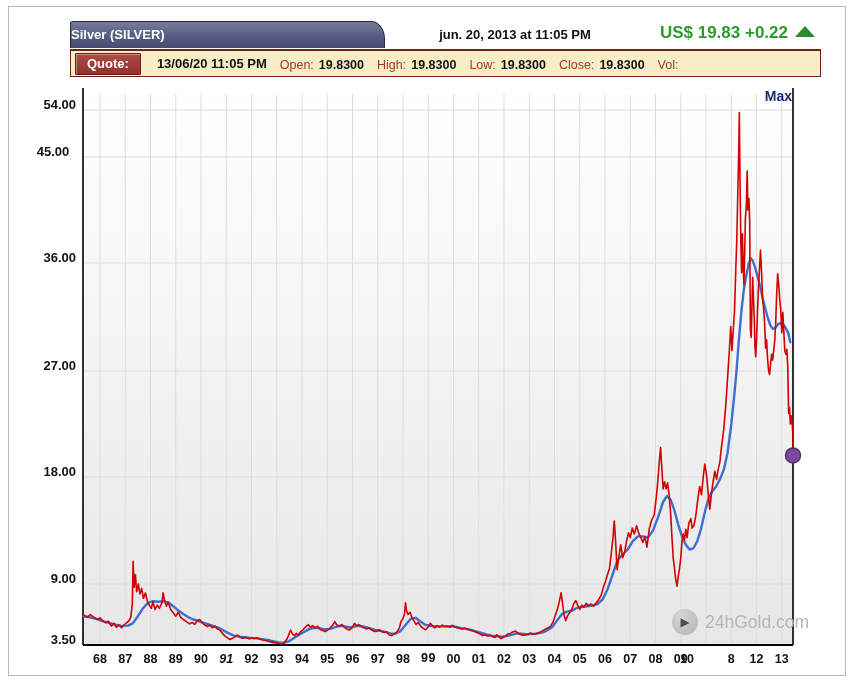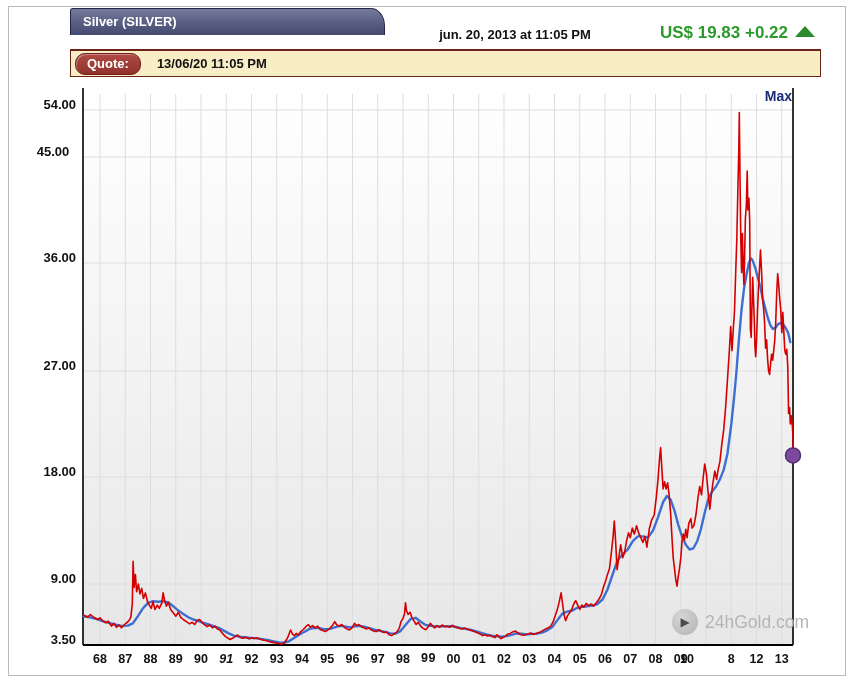--- a/index.html
+++ b/index.html
@@ -6,27 +6,27 @@
   body{
     width:852px;height:682px;position:relative;background:#ffffff;
     font-family:"Liberation Sans",sans-serif;overflow:hidden;
   }
   .outer-frame{
     position:absolute;left:8px;top:6px;width:836px;height:668px;
     border:1px solid #b9b9b9;
   }
   
   .tab{
-    position:absolute;left:70px;top:8px;width:315px;height:27px;
+    position:absolute;left:70px;top:21px;width:315px;height:27px;
     background:linear-gradient(to bottom,#767c9b 0%,#5c6285 45%,#454b6e 100%);
     border:1px solid #23284a;border-bottom:none;
     border-top-right-radius:14px 18px;border-top-left-radius:3px;
     box-sizing:border-box;
     color:#ffffff;font-size:13px;font-weight:bold;
-    line-height:25px;padding-left:12px;
+    line-height:25px;
   }
   .header-date{
     position:absolute;left:400px;top:23px;width:230px;height:24px;
     text-align:center;font-size:13px;font-weight:bold;color:#111;
     line-height:24px;
   }
   .header-price{
     position:absolute;left:610px;top:19px;width:205px;height:28px;
     text-align:right;font-size:17px;font-weight:bold;color:#2b9a2b;
     line-height:28px;white-space:nowrap;
@@ -39,21 +39,21 @@
   
   .quote-bar{
     position:absolute;left:70px;top:49px;width:751px;height:28px;
     box-sizing:border-box;background:#f9edc5;
     border:1px solid #6b2318;border-top-width:2px;
     display:flex;align-items:center;white-space:nowrap;
   }
   .quote-btn{
     margin-left:4px;height:22px;padding:0 11px;
     background:linear-gradient(to bottom,#b04a44,#92322c);
-    border:1px solid #6e1d18;border-radius:10px;
+    border:1px solid #6e1d18;border-radius:1px;
     box-shadow:inset 1px 1px 0 rgba(255,255,255,.35);
     color:#ffffff;font-size:13px;font-weight:bold;
     font-family:"Liberation Sans",sans-serif;cursor:pointer;
   }
   .quote-ts{margin-left:16px;font-size:13px;font-weight:bold;color:#111;}
   .qf-label{margin-left:13px;font-size:12.5px;color:#9c3a30;}
   .qf-value{margin-left:5px;font-size:12.5px;font-weight:bold;color:#111;}
   
   .chart-svg{position:absolute;left:0;top:0;}
   .y-tick{
@@ -138,20 +138,21 @@
   <span>Silver (SILVER)</span>
 </div>
 <div class="header-date">jun. 20, 2013 at 11:05 PM</div>
 <div class="header-price">
   <span>US$ 19.83 +0.22</span><span class="tri-up"></span>
 </div>
 
 <div class="quote-bar">
   <button class="quote-btn">Quote:</button>
   <span class="quote-ts">13/06/20 11:05 PM</span>
+  <span id="quote-fields"><span class="qf-label">Open:</span><span class="qf-value">19.8300</span><span class="qf-label">High:</span><span class="qf-value">19.8300</span><span class="qf-label">Low:</span><span class="qf-value">19.8300</span><span class="qf-label">Close:</span><span class="qf-value">19.8300</span><span class="qf-label">Vol:</span><span class="qf-value"></span></span>
 </div>
 
 <div id="y-ticks">
     <div class="y-tick" style="left: 30px; top: 97px;">54.00</div>
     <div class="y-tick" style="left: 30px; top: 144px; text-align: center;">45.00</div>
     <div class="y-tick" style="left: 30px; top: 250px;">36.00</div>
     <div class="y-tick" style="left: 30px; top: 358px;">27.00</div>
     <div class="y-tick" style="left: 30px; top: 464px;">18.00</div>
     <div class="y-tick" style="left: 30px; top: 571px;">9.00</div>
     <div class="y-tick" style="left: 30px; top: 632px;">3.50</div>

